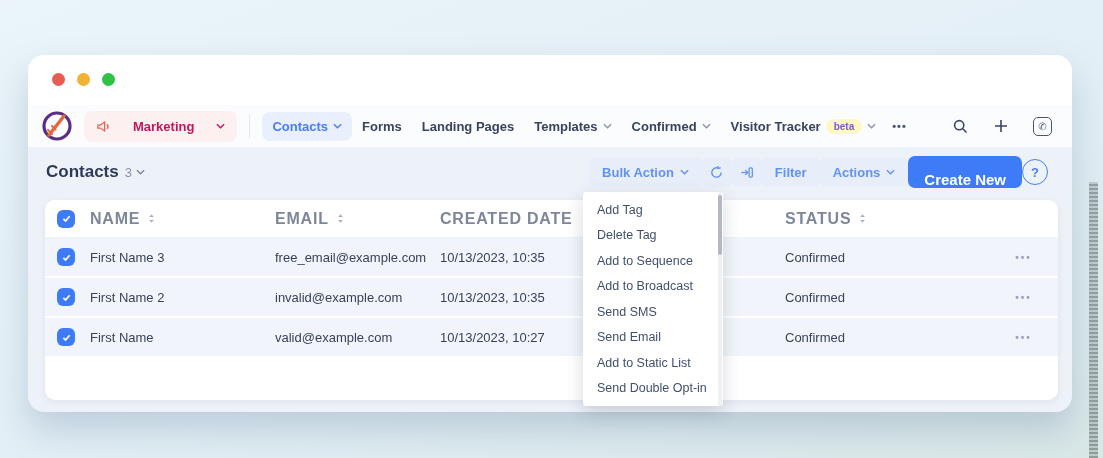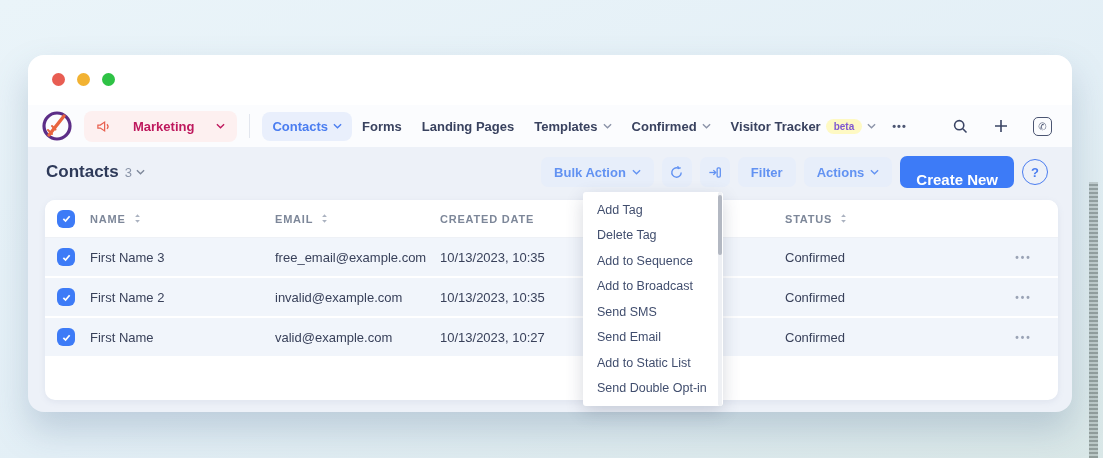--- a/index.html
+++ b/index.html
@@ -33,38 +33,38 @@
   .nav-right { margin-left:auto; display:flex; align-items:center; gap:24px; }
   .icon-btn { cursor:pointer; display:flex; align-items:center; justify-content:center; }
   .launcher-box { width:19px; height:19px; border:1.4px solid #4b5572; border-radius:5px; font-size:10px;
                   color:#4b5572; display:flex; align-items:center; justify-content:center; }
 
   
   .page-header { position:absolute; top:98px; left:18px; right:24px; height:38px; display:flex; align-items:center; }
   .ph-title { font-size:17px; font-weight:700; color:#2e3a59; }
   .ph-count { font-size:13px; color:#8a94a8; margin-left:6px; font-weight:400; }
   .ph-chev { color:#7d8799; margin-left:4px; }
-  .ph-actions { margin-left:auto; display:flex; align-items:center; gap:8px; }
+  .ph-actions { margin-left:auto; display:flex; align-items:center; }
   .pill { height:30px; display:flex; align-items:center; gap:6px; padding:0 13px; border-radius:7px;
           background:#e7eefa; color:#6292f2; font-size:13px; font-weight:600; cursor:pointer; white-space:nowrap; }
   .pill.icon-only { width:30px; padding:0; justify-content:center; }
   .btn-primary { height:32px; padding:0 16px; border-radius:7px; background:#3d7bf7; color:#fff;
                  font-size:15px; font-weight:700; display:flex; align-items:flex-end; cursor:pointer; }
   .help-circle { width:26px; height:26px; border-radius:50%; border:1.4px solid #4a7df0; color:#4a7df0;
                  font-size:13px; font-weight:700; display:flex; align-items:center; justify-content:center; cursor:pointer; }
 
   
   .table-card { position:absolute; top:145px; left:17px; width:1013px; height:200px; background:#fff;
                 border-radius:10px; box-shadow:0 2px 6px rgba(120,140,170,.12); overflow:hidden; }
   .t-row { display:flex; align-items:center; height:40px; background:#f1f5fb; border-bottom:2px solid #fff; }
   .t-row.t-head { background:#fff; height:38px; border-bottom:1px solid #eef1f6; }
   .c0{width:45px; display:flex; align-items:center; padding-left:12px;}
   .c1{width:185px;} .c2{width:165px;} .c3{width:200px;justify-content:space-between;} .c4{width:145px;} .c5{width:190px;}
   .c6{flex:1; display:flex; justify-content:center; padding-left:14px;}
-  .th { font-size:11px; font-weight:700; letter-spacing:.8px; color:#7d8799; display:flex; align-items:center; gap:8px; }
+  .th { font-size:16px; font-weight:700; letter-spacing:.8px; color:#7d8799; display:flex; align-items:center; gap:8px; }
   .td { font-size:13px; color:#39415a; }
   .checkbox { width:18px; height:18px; border-radius:6px; background:#3d7bf7; display:flex; align-items:center;
               justify-content:center; cursor:pointer; }
   .row-menu { font-size:10px; letter-spacing:2px; color:#9aa3b5; cursor:pointer; font-weight:700; }
 
   
   .bulk-menu { position:absolute; left:555px; top:137px; width:140px; height:214px; background:#fff;
                border-radius:3px; box-shadow:0 6px 18px rgba(50,60,90,.20); z-index:5; display:flex;
                flex-direction:column; justify-content:space-around; padding:5px 0; }
   .bulk-menu::before { content:""; position:absolute; right:1px; top:0; bottom:0; width:4px; background:#eef0f4; border-radius:2px; }

